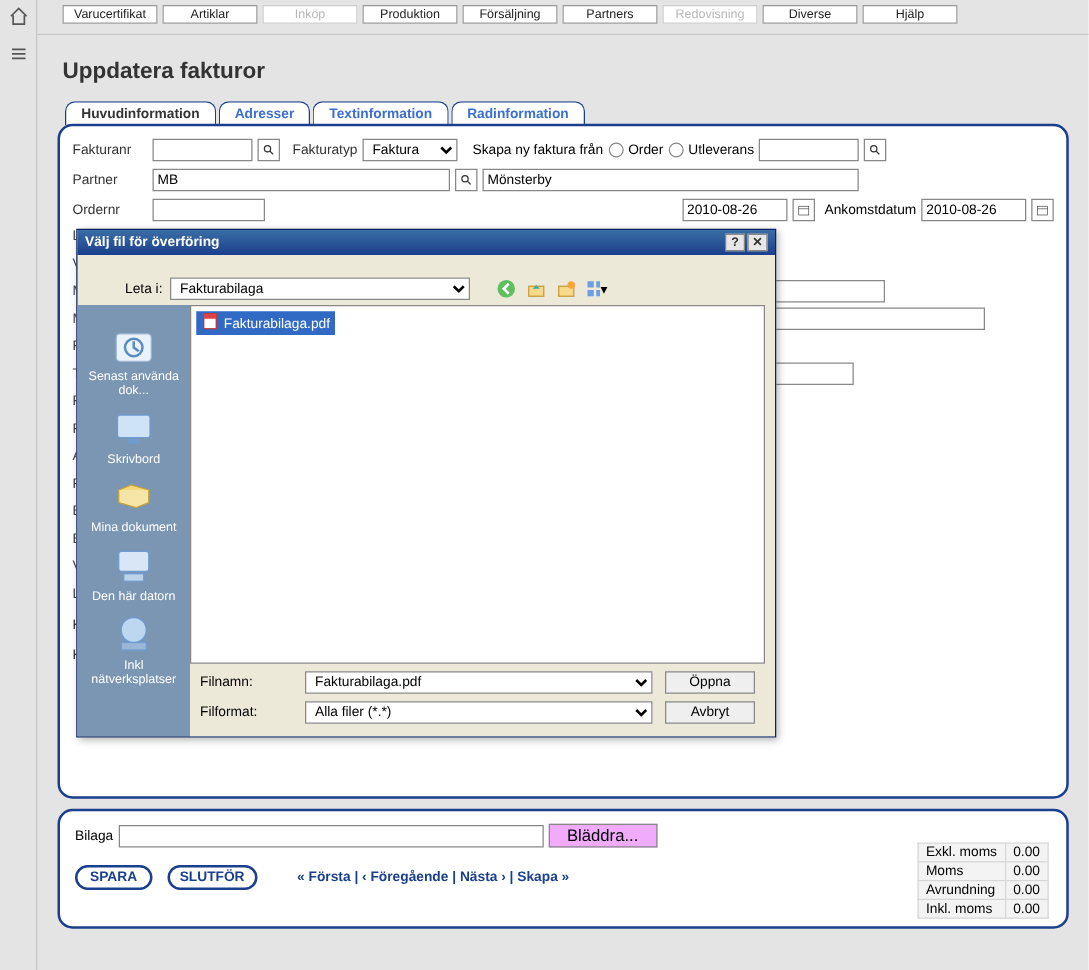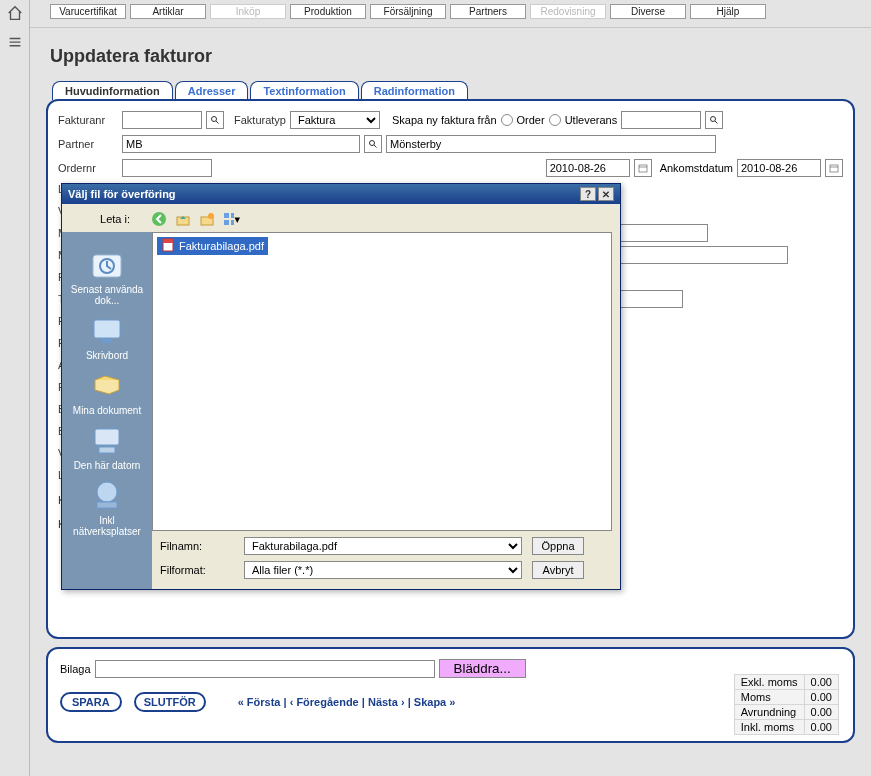--- a/index.html
+++ b/index.html
@@ -35,29 +35,29 @@
   .slutfor { font-weight: bold; color: #1a3f8c; cursor: pointer; border: 2px solid #1a3f8c; border-radius: 10px; padding: 2px 8px;}
   .navlinks { color: #1a3f8c; font-weight: bold; }
   .navlinks span { cursor: pointer; }
   .browse-btn { background: #f0abfc; border: 1px solid #888; padding: 1px 14px; cursor: pointer; }
 
   
   .dialog { position: absolute; left: 61px; top: 183px; width: 560px; height: 407px; background: #ece9d8; border: 1px solid #0a246a; box-shadow: 2px 2px 6px rgba(0,0,0,.3); display: flex; flex-direction: column; }
   .dlg-title { background: linear-gradient(#3a6ea5,#1a3f8c); color: #fff; font-size: 11px; font-weight: bold; padding: 3px 6px; display: flex; align-items: center; justify-content: space-between; }
   .dlg-title .ctrls { display: flex; gap: 2px; }
   .dlg-title .ctrl { width: 16px; height: 14px; background: #e7e7e7; border: 1px solid #888; color: #333; font-size: 10px; display:flex; align-items:center; justify-content:center; cursor:pointer;}
-  .dlg-top { padding: 6px 8px 4px 8px; display: flex; align-items: center; gap: 6px; }
+  .dlg-top { padding: 18px 8px 4px 8px; display: flex; align-items: center; gap: 6px; }
   .dlg-body { flex: 1; display: flex; }
   .places { width: 90px; background: #7a96b2; padding: 14px 2px; display: flex; flex-direction: column; gap: 6px; }
   .place { color: #fff; text-align: center; font-size: 10px; cursor: pointer; }
   .place .picon { width: 40px; height: 36px; margin: 0 auto 2px; display: flex; align-items: center; justify-content: center; }
   .filelist { flex: 1; background: #fff; border: 1px solid #888; margin: 0 8px 4px 0; overflow:auto;}
   .fileitem { display: inline-flex; align-items: center; gap: 4px; padding: 1px 4px; margin: 4px; font-size: 11px; color:#fff; background:#316ac5; }
   .dlg-bottom { padding: 2px 8px 10px 8px; display: grid; grid-template-columns: 74px 1fr 80px; gap: 6px 10px; align-items: center; background:#ece9d8;}
-  .dlg-btn { background: #efefef; border: 1px solid #888; padding: 2px 0; width: 52px; font-size: 11px; cursor: pointer; text-align:center;}
+  .dlg-btn { background: #efefef; border: 1px solid #888; padding: 2px 0; width: 72px; font-size: 11px; cursor: pointer; text-align:center;}
   .toolbar-ic { width: 18px; height: 18px; display:inline-flex; align-items:center; justify-content:center; cursor: pointer;} 
   .obscured-row { font-size:11px; color:#444; }
 </style>
 </head>
 <body>
 
 <div class="app">
   <div class="left-rail">
     <span>
       <svg width="18" height="18" viewBox="0 0 20 20">
@@ -99,21 +99,21 @@
         <div class="row">
           <span class="lbl">Fakturanr</span>
           <input class="txt" style="width: 80px;" value="">
           <span class="icon-btn">
             <svg width="10" height="10" viewBox="0 0 20 20">
                 <circle cx="8" cy="8" r="5" fill="none" stroke="#333" stroke-width="2"></circle>
                 <path d="M12 12l5 5" stroke="#333" stroke-width="2"></path>
               </svg>
           </span>
           <span class="lbl" style="min-width:auto;margin-left:6px">Fakturatyp</span>
-          <select class="sel" style="width:90px">
+          <select class="sel" style="width:76px">
             <option>Faktura</option>
           </select>
           <span style="margin-left:8px">Skapa ny faktura från</span>
           <span class="radio"></span>
           <span>Order</span>
           <span class="radio"></span>
           <span>Utleverans</span>
           <input class="txt readonly" style="width: 80px;" value="">
           <span class="icon-btn">
             <svg width="10" height="10" viewBox="0 0 20 20">
@@ -125,21 +125,21 @@
 
         <div class="row">
           <span class="lbl">Partner</span>
           <input class="txt" style="width: 238px;" value="MB">
           <span class="icon-btn">
             <svg width="10" height="10" viewBox="0 0 20 20">
                 <circle cx="8" cy="8" r="5" fill="none" stroke="#333" stroke-width="2"></circle>
                 <path d="M12 12l5 5" stroke="#333" stroke-width="2"></path>
               </svg>
           </span>
-          <input class="txt readonly" style="width: 330px;" value="Mönsterby">
+          <input class="txt readonly" style="width: 301px;" value="Mönsterby">
         </div>
 
         <div class="row">
           <span class="lbl">Ordernr</span>
           <input class="txt" style="width: 90px;">
           <span style="flex:1"></span>
           <input class="txt" style="width: 84px;" value="2010-08-26">
           <span class="icon-btn">
             <svg width="10" height="10" viewBox="0 0 20 20">
                 <rect x="2" y="4" width="16" height="14" fill="none" stroke="#333"></rect>
@@ -243,20 +243,23 @@
     <div class="dlg-title">
       <span>Välj fil för överföring</span>
       <span class="ctrls">
         <span class="ctrl">?</span>
         <span class="ctrl">✕</span>
       </span>
     </div>
 
     <div class="dlg-top">
       <span style="width:60px;text-align:right">Leta i:</span>
+      <select class="sel" style="width:240px">
+        <option>Fakturabilaga</option>
+      </select>
       <span style="width:8px"></span>
       <span class="toolbar-ic">
           <svg width="16" height="16">
             <circle cx="8" cy="8" r="7" fill="#5fbf5f"></circle>
             <path d="M10 4l-4 4 4 4" fill="none" stroke="#fff" stroke-width="2"></path>
           </svg>
         </span>
       <span class="toolbar-ic">
           <svg width="16" height="16">
             <rect x="2" y="6" width="12" height="8" fill="#f6d98a" stroke="#c69b3a"></rect>

